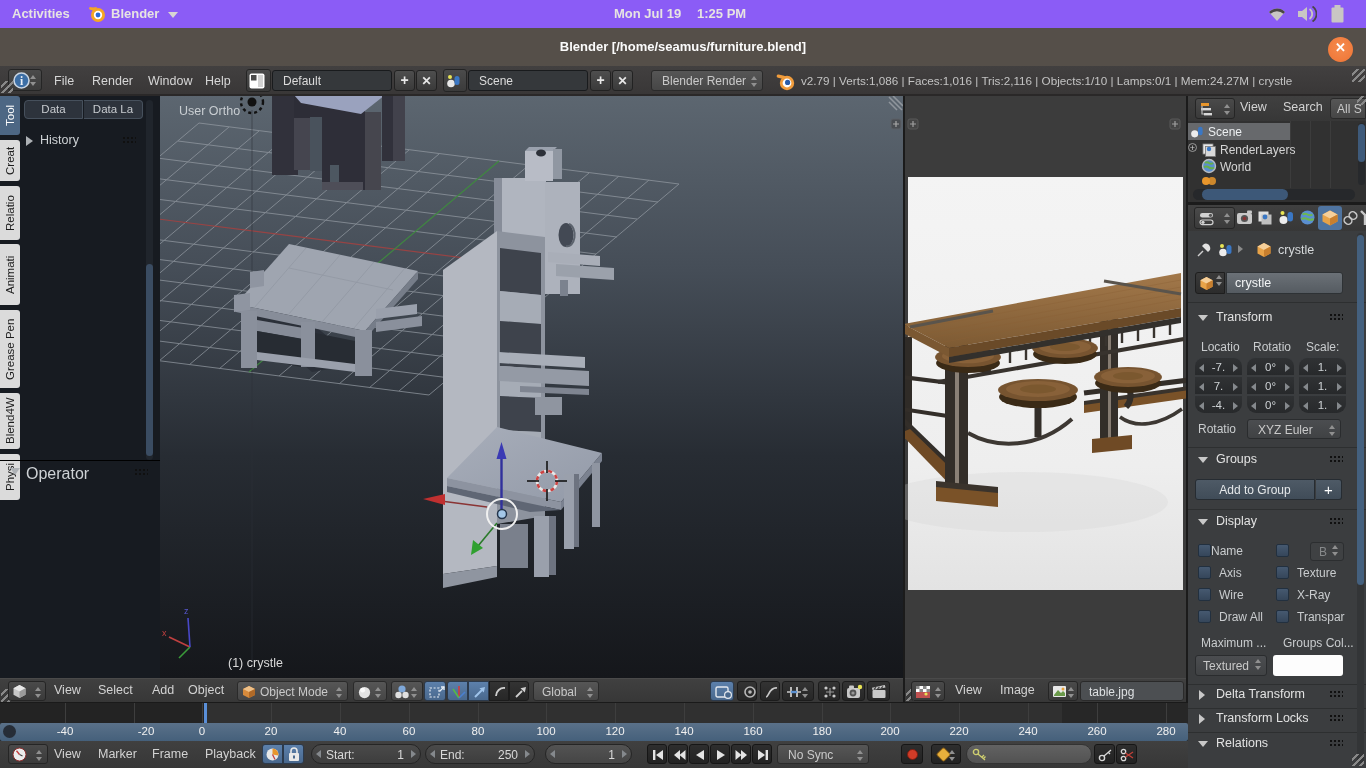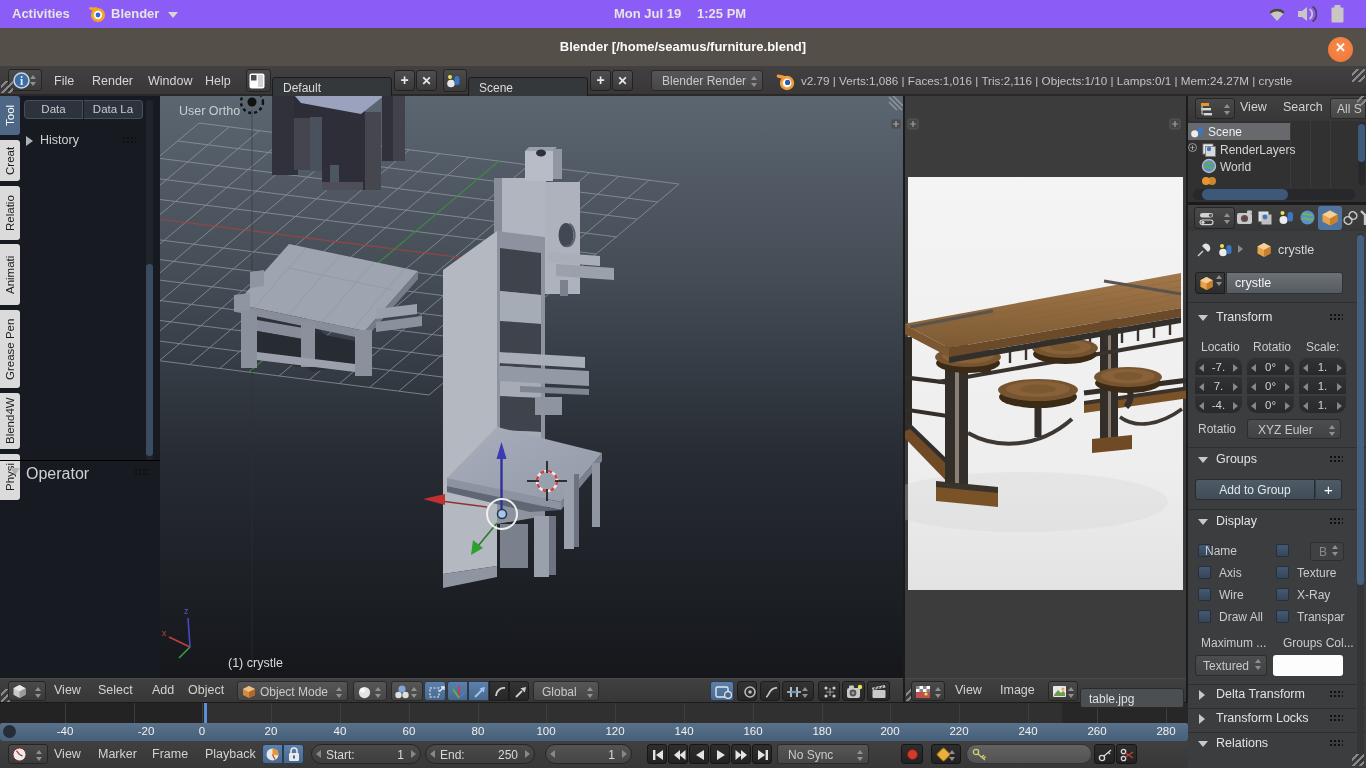--- a/index.html
+++ b/index.html
@@ -9,21 +9,21 @@
 .gnome{left:0;top:0;width:1366px;height:28px;background:#8b5cf6;color:#e7e4e2;}
 .gnome .t{font-weight:bold;font-size:13px;top:6px;}
 .title{left:0;top:28px;width:1366px;height:38px;background:#554f49;}
 .title .t{width:100%;text-align:center;top:11px;font-weight:bold;font-size:13px;color:#fbfbfb;}
 .closebtn{left:1328px;top:9px;width:25px;height:25px;border-radius:13px;
  background:radial-gradient(circle at 50% 40%,#f58b4e,#ef7434);}
 .closebtn span{position:absolute;left:0;top:3px;width:100%;text-align:center;color:#fff;font-size:13px;font-weight:bold;}
 .info{left:0;top:66px;width:1366px;height:30px;background:linear-gradient(#424040,#393737);border-bottom:2px solid #2a2828;}
 .menu{font-size:12.5px;color:#d6d6d6;top:8px;}
 .btn{border-radius:3px;}
-.field{background:#35383b;border:1px solid #191b1d;border-radius:3px;color:#dcdcdc;font-size:12px;margin-top:7px;}
+.field{background:#35383b;border:1px solid #191b1d;border-radius:3px;color:#dcdcdc;font-size:12px;}
 .drop{background:linear-gradient(#565656,#464646);border:1px solid #2a2a2a;border-radius:3px;color:#c9c9c9;font-size:12px;}
 .spin{position:absolute;right:4px;top:5px;width:7px;height:11px;}
 .spin:before{content:"";position:absolute;left:0;top:0;border-left:3.5px solid transparent;border-right:3.5px solid transparent;border-bottom:4px solid #909090;}
 .spin:after{content:"";position:absolute;left:0;bottom:0;border-left:3.5px solid transparent;border-right:3.5px solid transparent;border-top:4px solid #909090;}
 .pm{background:linear-gradient(#4e4e4e,#3a3a3a);border:1px solid #222;border-radius:3px;color:#e8e8e8;text-align:center;font-weight:bold;}
 .hdr{background:linear-gradient(#404040,#373737);}
 .hmenu{font-size:12.5px;color:#d2d2d2;}
 .shelf{left:0;top:96px;width:160px;height:582px;background:#171b21;}
 .vtab{left:0;width:20px;display:flex;align-items:center;justify-content:center;background:#dbdbdb;color:#1c1c1c;border-radius:3px 0 0 3px;
  writing-mode:vertical-rl;transform:rotate(180deg);text-align:center;font-size:11.5px;}
@@ -600,21 +600,21 @@
   <div class="dots" style="left:141px;top:224px;"></div>
   <div class="abs" style="left:7px;top:248px;width:120px;height:21px;background:linear-gradient(#4e5a66,#404c58);border:1px solid #262c32;border-radius:3px 0 0 3px;text-align:center;line-height:20px;font-size:12px;color:#e4e7e9;">Add to Group</div>
   <div class="abs" style="left:128px;top:248px;width:26px;height:21px;background:linear-gradient(#4e5a66,#404c58);border:1px solid #262c32;border-left:none;border-radius:0 3px 3px 0;text-align:center;line-height:19px;font-size:15px;color:#fff;">+</div>
   <div class="sep" style="top:278px;"></div>
 
   <span class="abs" style="left:10px;top:288px;border-left:5px solid transparent;border-right:5px solid transparent;border-top:6px solid #c8c8c8;"></span>
   <span class="abs phead" style="left:28px;top:283px;">Display</span>
   <div class="dots" style="left:141px;top:286px;"></div>
 
 <div class="cb" style="left:10px;top:313px;"></div>
-        <span class="clabel" style="left:17px;top:313px;">Name</span>
+        <span class="clabel" style="left:23px;top:313px;">Name</span>
 <div class="cb" style="left:88px;top:313px;"></div>
 <div class="cb" style="left:10px;top:335px;"></div>
         <span class="clabel" style="left:31px;top:335px;">Axis</span>
 <div class="cb" style="left:88px;top:335px;"></div>
 <span class="clabel" style="left:109px;top:335px;">Texture</span>
 <div class="cb" style="left:10px;top:357px;"></div>
         <span class="clabel" style="left:31px;top:357px;">Wire</span>
 <div class="cb" style="left:88px;top:357px;"></div>
 <span class="clabel" style="left:109px;top:357px;">X-Ray</span>
 <div class="cb" style="left:10px;top:379px;"></div>

